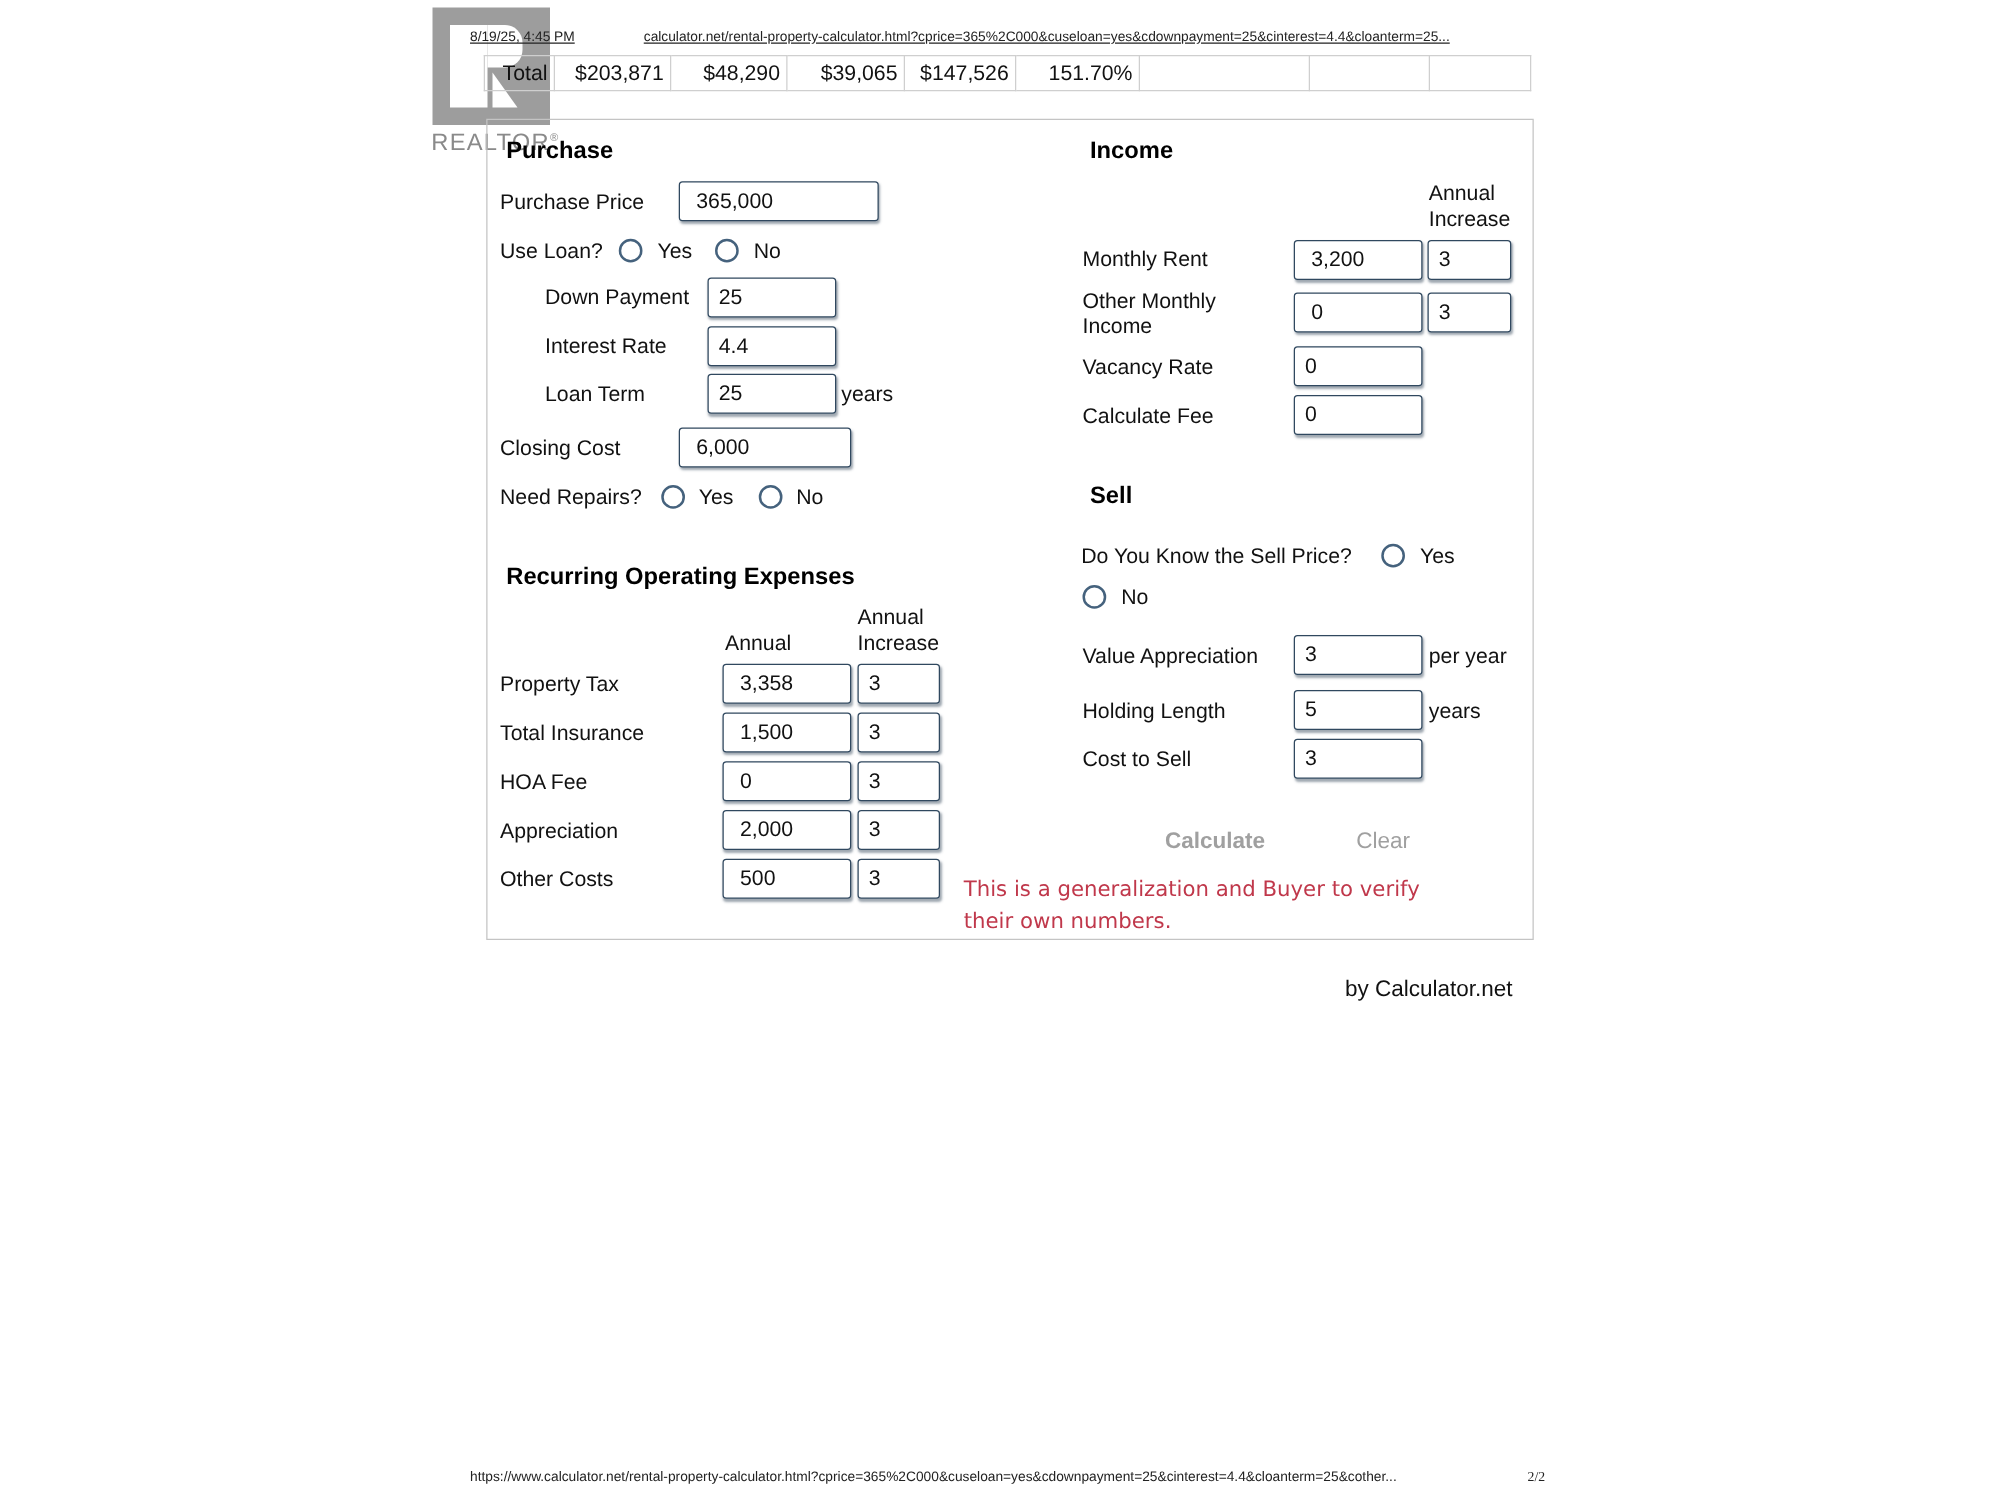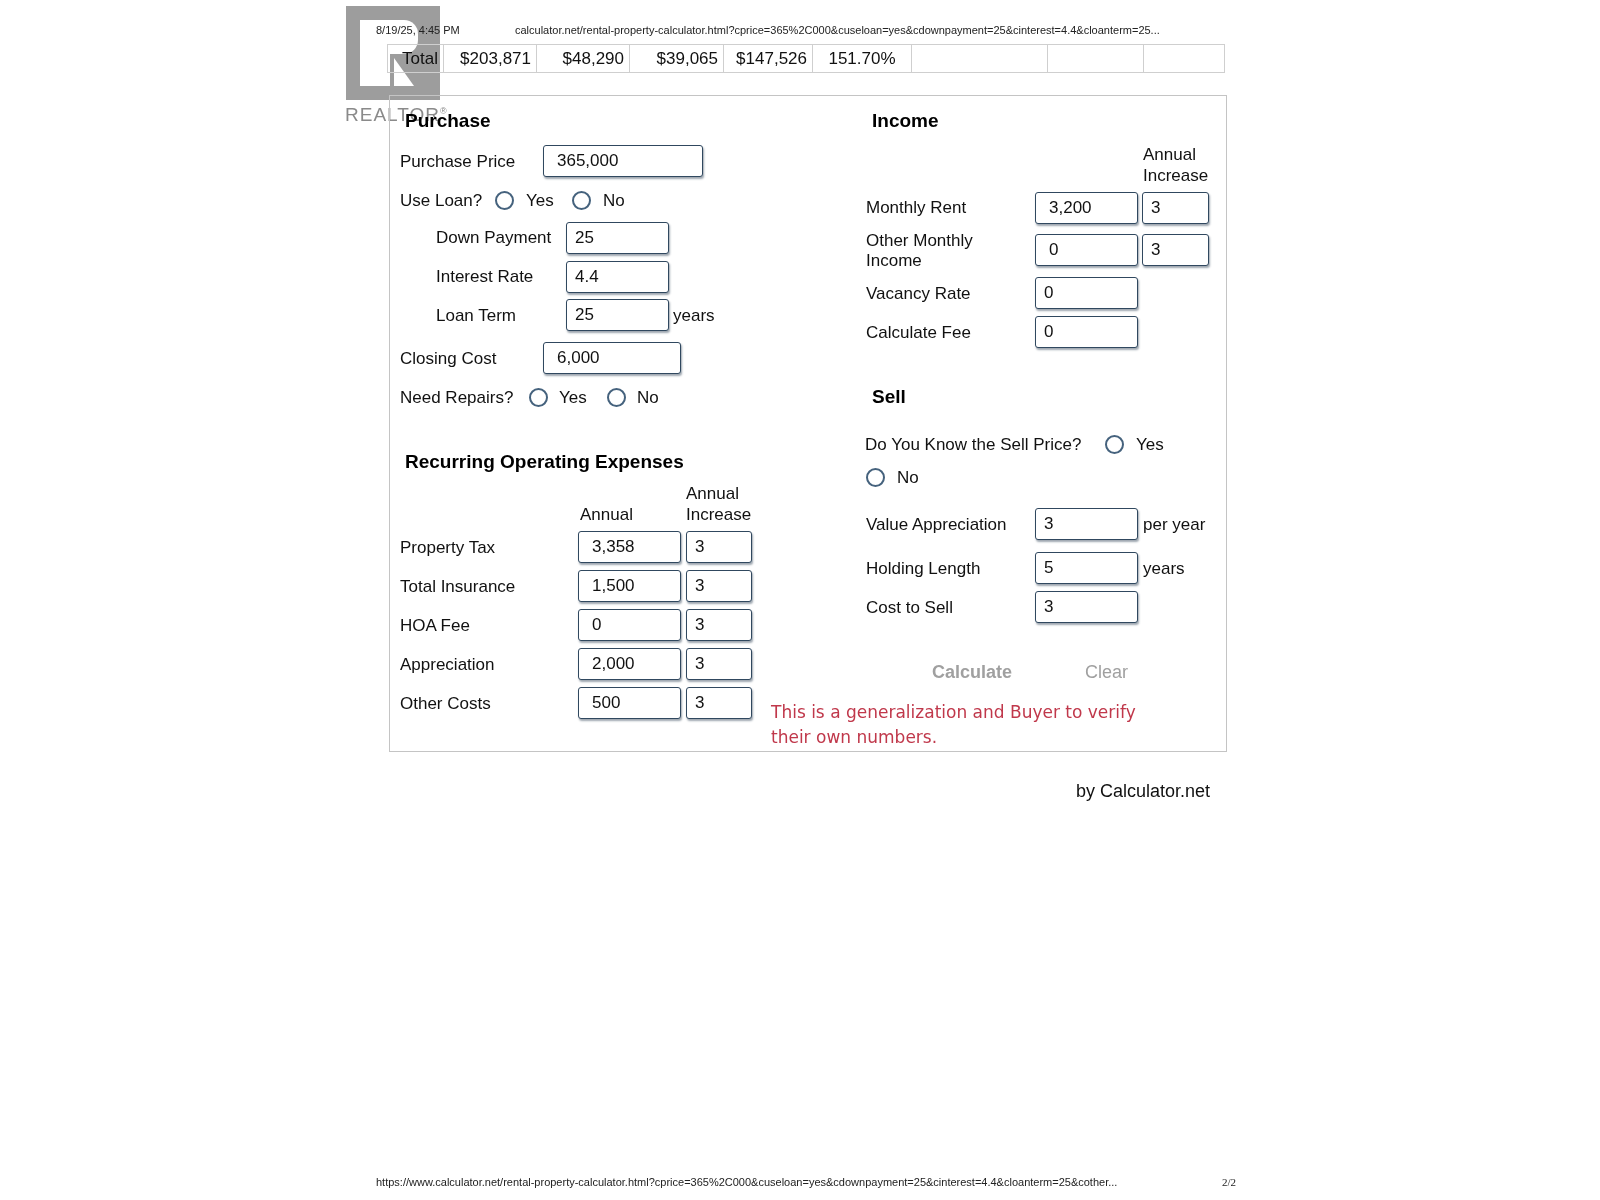--- a/index.html
+++ b/index.html
@@ -1,20 +1,20 @@
 <!DOCTYPE html>
 <html><head>
 <meta charset="utf-8">
 <style>
   html, body { margin:0; padding:0; }
   body {
     width:1600px; height:1200px; position:relative; overflow:hidden;
     background:#ffffff; font-family:"Liberation Sans", sans-serif; color:#111;
   }
-  .abs { position:absolute; }
+  .abs { position:absolute;text-decoration:underline; }
 
   
   .logo-block { position:absolute; left:346px; top:6px; width:94px; height:94px; background:#8d8d8d; opacity:0.85; }
   .logo-block .r-white { position:absolute; left:14px; top:14px; width:30px; height:66px; background:#fff; }
   .logo-block .r-white2 { position:absolute; left:44px; top:14px; width:28px; height:34px; background:#fff; border-radius:0 14px 14px 0; }
   .logo-block .r-diag { position:absolute; left:48px; top:52px; width:0; height:0;
     border-left:20px solid #fff; border-top:28px solid transparent; }
   .logo-text { position:absolute; left:345px; top:104px; font-size:19px; color:#8a8a8a; letter-spacing:1px; }
   .logo-text sup { font-size:9px; }
 
@@ -63,21 +63,21 @@
 <div class="abs hdr-url">calculator.net/rental-property-calculator.html?cprice=365%2C000&amp;cuseloan=yes&amp;cdownpayment=25&amp;cinterest=4.4&amp;cloanterm=25...</div>
 
 <table class="totals">
   <tbody>
       <tr>
     <td style="width:45px">Total</td>
     <td style="width:82px">$203,871</td>
     <td style="width:82px">$48,290</td>
     <td style="width:83px">$39,065</td>
     <td style="width:78px">$147,526</td>
-    <td style="width:88px;text-align:center">151.70%</td>
+    <td style="width:88px;text-align:right">151.70%</td>
     <td style="width:125px"></td>
     <td style="width:85px"></td>
     <td style="width:70px"></td>
   </tr>
 </tbody>
   </table>
 
 <div class="panel"></div>
 
 <div class="section-title" style="left:405px;top:110px">Purchase</div>

